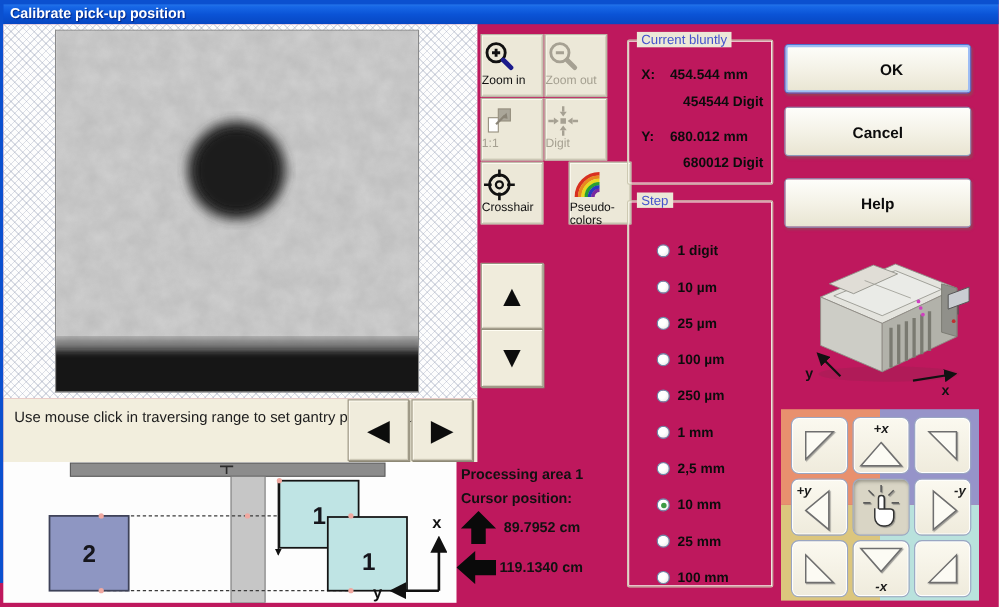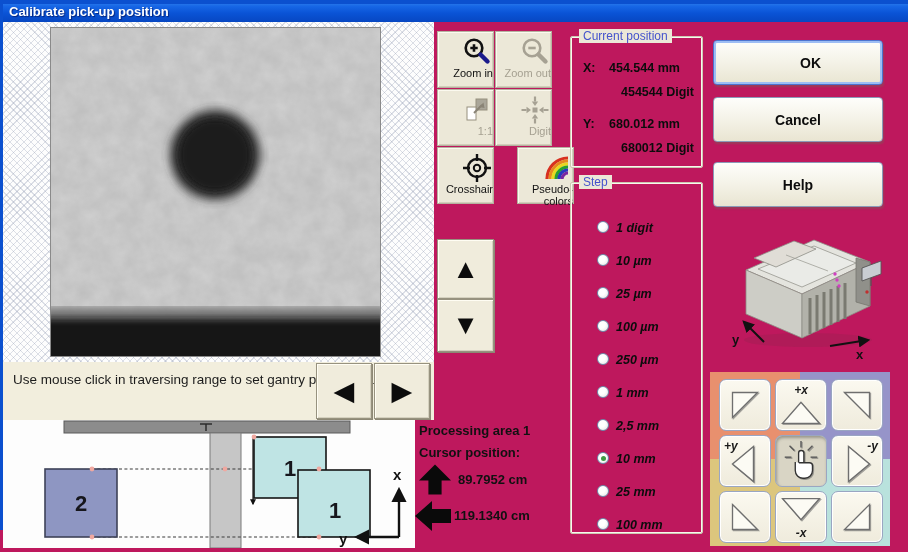--- a/index.html
+++ b/index.html
@@ -22,21 +22,21 @@
   .viewer-bg { position:absolute; left:3px; top:22px; width:431px; height:340px; background:#fdfdfd;
     background-image:
       repeating-linear-gradient(45deg, rgba(140,150,175,.30) 0 1px, transparent 1px 5px),
       repeating-linear-gradient(-45deg, rgba(140,150,175,.30) 0 1px, transparent 1px 5px); }
   .cam { position:absolute; left:50px; top:27px; width:331px; height:330px; border:1px solid #8a8a8a; }
   .cam svg { display:block; }
 
   
   .tool-tile { position:absolute; width:57px; height:57px; background:#ece8d8;
     border:1px solid #b6b2a0; box-shadow:inset 1px 1px 0 #fbf9ef, inset -1px -1px 0 #d2ceba;
-    display:flex; flex-direction:column; align-items:flex-end; justify-content:flex-start; padding-top:4px; cursor:default; }
+    display:flex; flex-direction:column; align-items:flex-start; justify-content:flex-start; padding-top:4px; cursor:default; }
   .tool-tile .ticon { height:32px; display:flex; align-items:center; justify-content:center; }
   .tool-label { font-size:11px; color:#111; line-height:1.05; text-align:center; }
   .tool-tile.disabled .tool-label { color:#a5a091; }
 
   
   .beige-btn { position:absolute; background:#f0ecdc; border:1px solid #97927f;
     box-shadow:1px 1px 0 #8d8875, inset 1px 1px 0 #fffdf3, inset -1px -1px 0 #d5d1bf;
     display:flex; align-items:center; justify-content:center; color:#0c0c0c; cursor:default; }
   .beige-btn .glyph { font-size:27px; line-height:1; }
 
@@ -54,21 +54,21 @@
   .proc .a-up { position:absolute; left:2px; top:44px; }
   .proc .v-up { position:absolute; left:41px; top:52px; }
   .proc .a-left { position:absolute; left:-2px; top:81px; }
   .proc .v-left { position:absolute; left:37px; top:88px; }
 
   
   .group { position:absolute; border:1px solid #cdc9b2; border-radius:2px; box-shadow:inset 0 0 0 1px #faf8ee; }
   .group-title { position:absolute; top:-8px; left:8px; background:#ece8d8; padding:0 4px; font-size:12px; color:#4553cc; }
   .cp-item { position:absolute; font-size:12.5px; font-weight:bold; color:#0c0c0c; white-space:nowrap; }
 
-  .radio-item { position:absolute; left:26px; display:flex; gap:7px; font-size:12.5px; font-weight:bold; color:#0c0c0c; cursor:default;font-style:italic; }
+  .radio-item { position:absolute; left:26px; display:flex; align-items:center; gap:7px; font-size:12.5px; font-weight:bold; color:#0c0c0c; cursor:default; }
   .radio-circle { width:12px; height:12px; border-radius:50%; border:1px solid #6e8cab;
     background:radial-gradient(circle at 35% 35%, #ffffff 40%, #e2e2e2); position:relative; flex:0 0 auto; }
   .radio-circle.checked::after { content:""; position:absolute; left:3px; top:3px; width:5px; height:5px; border-radius:50%; background:#3d9b44; }
 
   
   .xp-btn { position:absolute; left:713px; width:170px; height:45px; border-radius:4px;
     background:linear-gradient(180deg,#fefefb 0%,#f4f2e7 50%,#e9e5d2 100%);
     border:1px solid #8b9ab9; box-shadow:1px 2px 2px rgba(110,105,85,.45);
     display:flex; align-items:center; justify-content:center;
     font-size:14px; font-weight:bold; color:#0c0c0c; cursor:default; }
@@ -279,21 +279,21 @@
     <span class="v-up">89.7952 cm</span>
     <span class="a-left">
       <svg width="36" height="30" viewBox="0 0 36 30">
           <polygon points="0,15 17,0 17,8 36,8 36,22 17,22 17,30" fill="#0a0a0a"></polygon>
         </svg>
     </span>
     <span class="v-left">119.1340 cm</span>
   </div>
 
   <div class="group" style="left:570px; top:36px; width:133px; height:132px;">
-    <span class="group-title">Current position</span>
+    <span class="group-title">Current bluntly</span>
     <span class="cp-item" style="left:12px; top:24px;">X:</span>
     <span class="cp-item" style="left:38px; top:24px;">454.544 mm</span>
     <span class="cp-item" style="left:50px; top:48px;">454544 Digit</span>
     <span class="cp-item" style="left:12px; top:80px;">Y:</span>
     <span class="cp-item" style="left:38px; top:80px;">680.012 mm</span>
     <span class="cp-item" style="left:50px; top:104px;">680012 Digit</span>
   </div>
 
   <div class="group" style="left:570px; top:182px; width:133px; height:352px;">
     <span class="group-title">Step</span>

